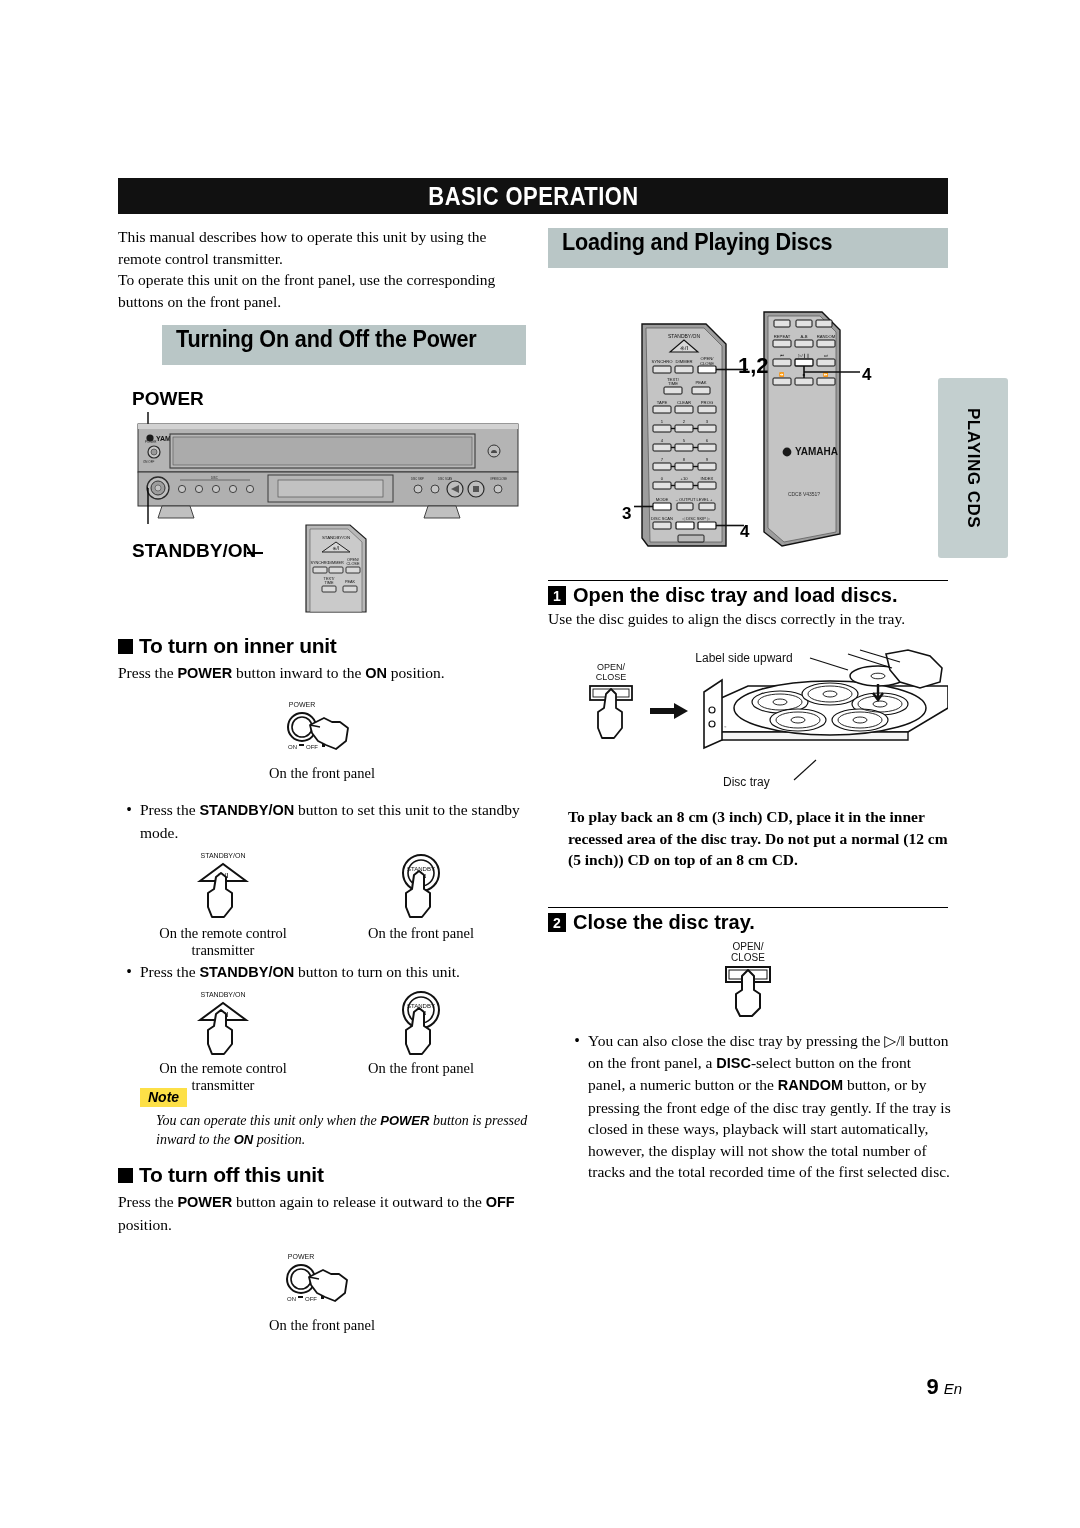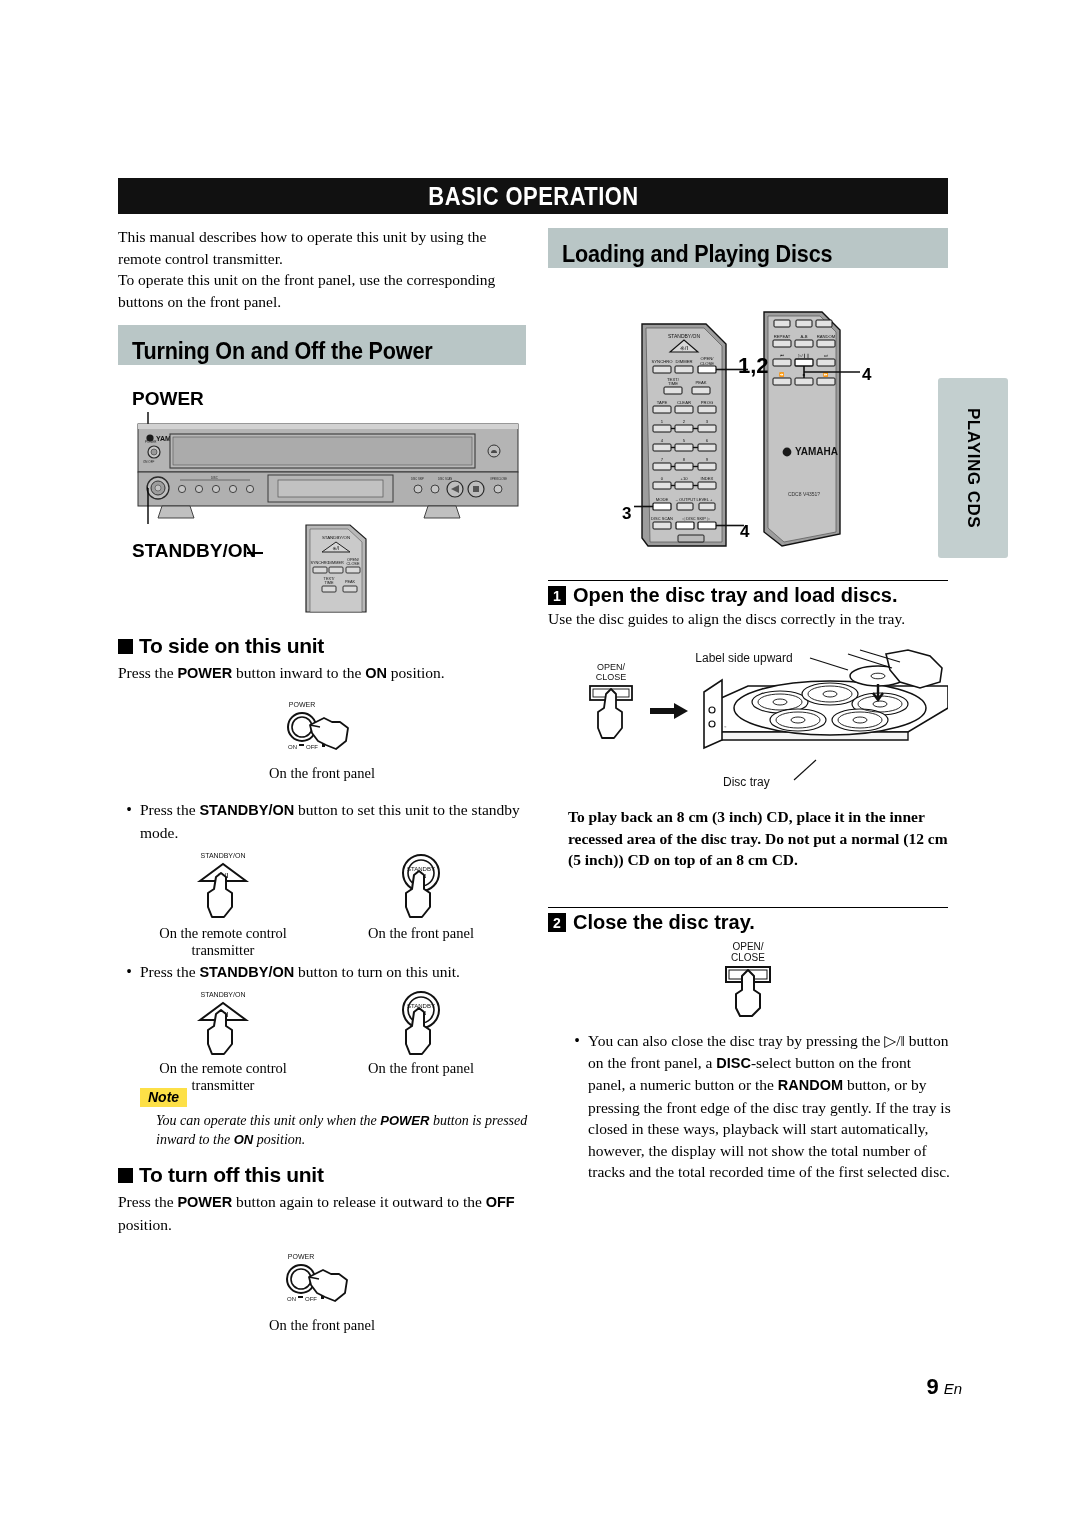--- a/index.html
+++ b/index.html
@@ -34,21 +34,21 @@
     font-size: 15.5px;
     line-height: 21.5px;
     text-align: left;
   }
   .b { font-family: "Liberation Sans", sans-serif; font-weight: bold; font-size: 14.5px; }
 
   
   .sec-head {
     background: #b9c6c6;
     height: 38px;
-    display: flex; align-items: flex-end;
+    display: flex; align-items: flex-start;
     padding-left: 14px;
     margin-bottom: 6px;
   }
   .sec-head span {
     font-family: "Liberation Sans", sans-serif;
     font-weight: bold;
     font-size: 24px;
     transform: scaleX(0.9);
     transform-origin: left center;
     letter-spacing: -0.2px;
@@ -159,21 +159,21 @@
     <div class="body-text">To operate this unit on the front panel, use the corresponding buttons on the front panel.</div>
   </div>
 
   <div style="position:absolute;left:548px;top:228px;width:400px;">
     <div class="sec-head" style="height:40px;">
       <span>Loading and Playing Discs</span>
     </div>
   </div>
 
   <div style="position:absolute;left:118px;top:325px;width:408px;">
-    <div class="sec-head" style="height:40px;">
+    <div class="sec-head" style="height:40px;margin-left:44px;">
       <span>Turning On and Off the Power</span>
     </div>
   </div>
 
   <div style="position:absolute;left:132px;top:388px;" class="lbl-power">POWER</div>
 
   <div style="position:absolute;left:128px;top:412px;">
     <svg class="art-left" width="400" height="112" viewBox="0 0 400 112">
 
       <path d="M20,0 L20,22 L20,36" stroke="#000" stroke-width="1.4" fill="none"></path>
@@ -258,21 +258,21 @@
       <text x="39" y="62" text-anchor="middle" font-family="Liberation Sans, sans-serif" font-size="3.8" fill="#111">TIME</text>
       <text x="60" y="61" text-anchor="middle" font-family="Liberation Sans, sans-serif" font-size="3.8" fill="#111">PEAK</text>
       <rect x="32" y="64" width="14" height="6" rx="1" fill="#d9d9d9" stroke="#222" stroke-width="0.9"></rect>
       <rect x="53" y="64" width="14" height="6" rx="1" fill="#d9d9d9" stroke="#222" stroke-width="0.9"></rect>
     </svg>
   </div>
 
   <div style="position:absolute;left:118px;top:634px;width:408px;">
     <div class="sub-head">
       <span class="sq"></span>
-      <span>To side on this unit</span>
+      <span>To turn on inner unit</span>
     </div>
     <div class="body-text" style="margin-top:4px;">
       <span>Press the </span><span class="b">POWER</span><span> button inward to the </span><span class="b">ON</span><span> position.</span>
     </div>
 
     <div style="margin-top:12px;">
       <svg class="art" width="120" height="66" viewBox="0 0 120 66">
         <text x="40" y="10" text-anchor="middle" font-family="Liberation Sans, sans-serif" font-size="7" fill="#111">POWER</text>
         <circle cx="40" cy="30" r="14" fill="none" stroke="#111" stroke-width="2"></circle>
         <circle cx="40" cy="30" r="10" fill="none" stroke="#111" stroke-width="1.6"></circle>

